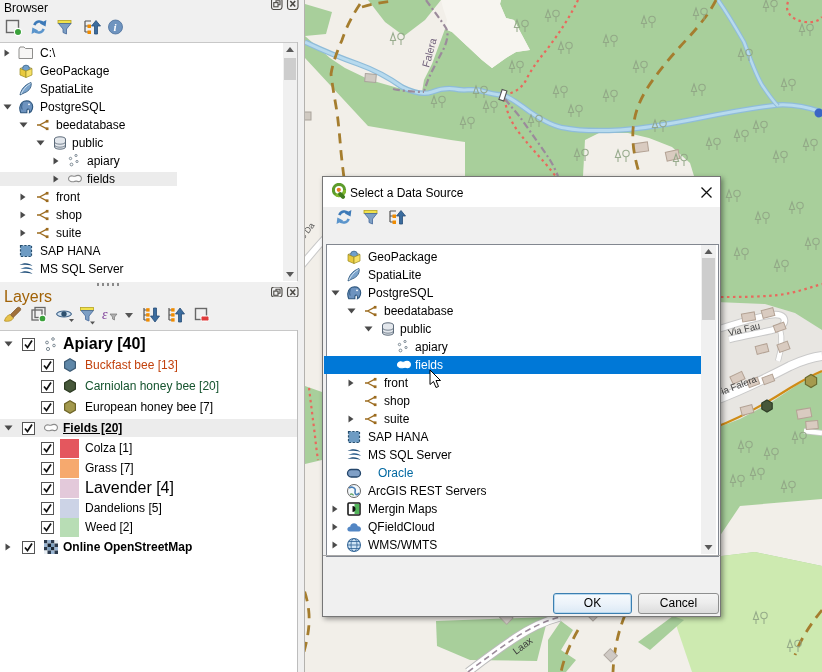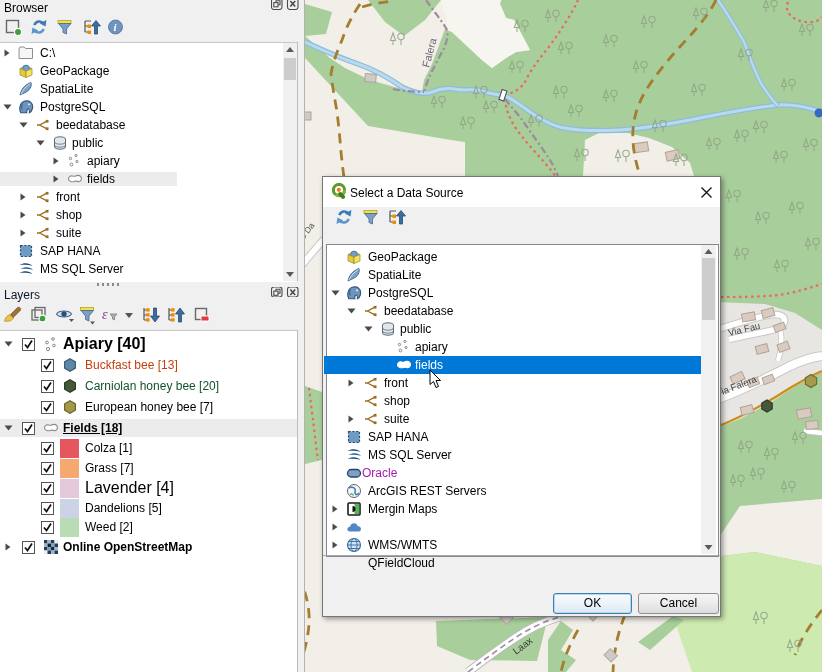--- a/index.html
+++ b/index.html
@@ -472,21 +472,21 @@
         <path d="M2.5,8 C7,5.2 12.5,5.8 15,9 C10,7.6 6,7.7 2.5,8 Z" fill="#2a5d8c"></path>
         <path d="M1.5,12 C6,9.2 11.5,9.8 14.5,13 C9.5,11.6 5,11.7 1.5,12 Z" fill="#1f4e79"></path>
       </svg>
       <div class="lab" style="left:40px;top:261px;font-size:12px;line-height:16px;color:#000;">MS SQL Server</div>
     </div>
 
 <div class="abs" style="left:297px;top:42px;width:1px;height:239px;background:#bdbdbd"></div>
 
 <div class="abs" style="left:97px;top:283px;width:24px;height:3px;background:repeating-linear-gradient(90deg,#8a8a8a 0 2px,transparent 2px 5px)"></div>
 
-<div class="abs" style="left:4px;top:288px;font-size:12px;color:#0f172a">Layers</div>
+<div class="abs" style="left:4px;top:288px;font-size:16px;color:#a16207">Layers</div>
 <svg class="abs" style="left:271px;top:287px" width="28" height="10" viewBox="0 0 28 10">
   <g fill="none" stroke="#4c4a46" stroke-width="1.1">
     <rect x="0.5" y="0" width="10.5" height="10" rx="2.5"></rect>
     <rect x="2.8" y="4.1" width="4.2" height="4.2"></rect>
     <path d="M5,4.1 V2.3 H9 V6.2 H7"></path>
     <rect x="16.5" y="0" width="10.5" height="10" rx="2.5"></rect>
     <path d="M19.3,2.5 L24.2,8 M24.2,2.5 L19.3,8" stroke-width="1.6"></path>
   </g>
 </svg>
 
@@ -592,21 +592,21 @@
       <svg class="abs" style="left:4px;top:425px" width="9" height="6" viewBox="0 0 9 6">
         <path d="M0.5,0.5 L8.5,0.5 L4.5,5.5 Z" fill="#4a4a4a"></path>
       </svg>
       <div class="abs" style="left:22px;top:421.5px;width:13px;height:13px;background:#fff;border:1px solid #555;box-sizing:border-box"></div>
       <svg class="abs" style="left:23px;top:422.5px" width="11" height="11" viewBox="0 0 11 11">
         <path d="M2,5.5 L4.5,8.5 L9,1.5" stroke="#111" stroke-width="1.7" fill="none"></path>
       </svg>
       <svg class="abs" style="left:43px;top:420px" width="16" height="16" viewBox="0 0 16 16">
         <path d="M1.5,8 C1.5,5.6 3.6,4.4 5.6,5 C6.8,5.4 7.4,5.4 8,5.2 C8.8,4.8 9.6,4.4 11,4.4 C13.2,4.4 14.6,6 14.4,8 C14.2,10 12.4,11 10.6,10.4 C9.6,10.1 8.6,10.1 7.6,10.4 C5.6,11.2 1.5,10.6 1.5,8 Z" fill="#fdfdfd" stroke="#8a8a8a" stroke-width="1.1"></path>
       </svg>
-      <div class="lab" style="left:63px;top:420px;font-size:12px;line-height:16px;font-weight:bold;text-decoration:underline;color:#000;">Fields [18]</div>
+      <div class="lab" style="left:63px;top:420px;font-size:12px;line-height:16px;font-weight:bold;text-decoration:underline;color:#000;">Fields [20]</div>
       <div class="abs" style="left:41px;top:441.5px;width:13px;height:13px;background:#fff;border:1px solid #555;box-sizing:border-box"></div>
       <svg class="abs" style="left:42px;top:442.5px" width="11" height="11" viewBox="0 0 11 11">
         <path d="M2,5.5 L4.5,8.5 L9,1.5" stroke="#111" stroke-width="1.7" fill="none"></path>
       </svg>
       <div class="abs" style="left:60px;top:438.5px;width:19px;height:19px;background:#e4575e"></div>
       <div class="lab" style="left:85px;top:440px;font-size:12px;line-height:16px;color:#000;">Colza [1]</div>
       <div class="abs" style="left:41px;top:461.5px;width:13px;height:13px;background:#fff;border:1px solid #555;box-sizing:border-box"></div>
       <svg class="abs" style="left:42px;top:462.5px" width="11" height="11" viewBox="0 0 11 11">
         <path d="M2,5.5 L4.5,8.5 L9,1.5" stroke="#111" stroke-width="1.7" fill="none"></path>
       </svg>
@@ -787,21 +787,21 @@
         <div class="lab" style="left:45px;top:252px;font-size:12px;line-height:16px;color:#000;">SAP HANA</div>
         <svg class="abs" style="left:23px;top:270px" width="16" height="16" viewBox="0 0 16 16">
           <path d="M1.5,4 C6,1.2 11.5,1.8 14.5,5 C9.5,3.6 5,3.7 1.5,4 Z" fill="#1f4e79"></path>
           <path d="M2.5,8 C7,5.2 12.5,5.8 15,9 C10,7.6 6,7.7 2.5,8 Z" fill="#2a5d8c"></path>
           <path d="M1.5,12 C6,9.2 11.5,9.8 14.5,13 C9.5,11.6 5,11.7 1.5,12 Z" fill="#1f4e79"></path>
         </svg>
         <div class="lab" style="left:45px;top:270px;font-size:12px;line-height:16px;color:#000;">MS SQL Server</div>
         <svg class="abs" style="left:23px;top:288px" width="16" height="16" viewBox="0 0 16 16">
           <rect x="1.5" y="4.5" width="13" height="7.5" rx="3.75" fill="#7f9fc6" stroke="#24466b" stroke-width="1.3"></rect>
         </svg>
-        <div class="lab" style="left:39px;top:288px;font-size:12px;line-height:16px;color:#a21caf;">Oracle</div>
+        <div class="lab" style="left:55px;top:288px;font-size:12px;line-height:16px;color:#0369a1;">Oracle</div>
         <svg class="abs" style="left:23px;top:306px" width="16" height="16" viewBox="0 0 16 16">
           <circle cx="8" cy="8" r="6.5" fill="#f4f8fb" stroke="#666" stroke-width="1"></circle>
           <path d="M3,5 C5,3.5 8,4 9,6 C10,7.8 8,9 9.5,11 C10.5,12.3 12,11.5 13,10" fill="none" stroke="#4a7fb5" stroke-width="1.6"></path>
           <path d="M4,11.5 C5.5,10.5 7,11 7.5,12.5" fill="none" stroke="#5f9f5f" stroke-width="1.4"></path>
         </svg>
         <div class="lab" style="left:45px;top:306px;font-size:12px;line-height:16px;color:#000;">ArcGIS REST Servers</div>
         <svg class="abs" style="left:9px;top:328px" width="6" height="8" viewBox="0 0 6 8">
           <path d="M0.5,0.5 L5.5,4 L0.5,7.5 Z" fill="#4a4a4a"></path>
         </svg>
         <svg class="abs" style="left:23px;top:324px" width="16" height="16" viewBox="0 0 16 16">
@@ -809,21 +809,21 @@
           <rect x="8.5" y="3" width="4.7" height="10" fill="#52b55a"></rect>
           <path d="M6.5,5 A3 3 0 0 1 6.5,11 Z" fill="#111"></path>
         </svg>
         <div class="lab" style="left:45px;top:324px;font-size:12px;line-height:16px;color:#000;">Mergin Maps</div>
         <svg class="abs" style="left:9px;top:346px" width="6" height="8" viewBox="0 0 6 8">
           <path d="M0.5,0.5 L5.5,4 L0.5,7.5 Z" fill="#4a4a4a"></path>
         </svg>
         <svg class="abs" style="left:23px;top:342px" width="16" height="16" viewBox="0 0 16 16">
           <path d="M4,12.5 C1.8,12.5 1,10.8 1.5,9.3 C2,8 3.2,7.5 4.2,7.7 C4.3,5.8 6,4.3 8,4.3 C9.8,4.3 11.3,5.5 11.8,7.2 C13.5,7 15,8.2 15,9.9 C15,11.5 13.7,12.5 12,12.5 Z" fill="#5286c4"></path>
         </svg>
-        <div class="lab" style="left:45px;top:342px;font-size:12px;line-height:16px;color:#000;margin-top:36px;">QFieldCloud</div>
+        <div class="lab" style="left:45px;top:342px;font-size:12px;line-height:16px;color:#000;">QFieldCloud</div>
         <svg class="abs" style="left:9px;top:364px" width="6" height="8" viewBox="0 0 6 8">
           <path d="M0.5,0.5 L5.5,4 L0.5,7.5 Z" fill="#4a4a4a"></path>
         </svg>
         <svg class="abs" style="left:23px;top:360px" width="16" height="16" viewBox="0 0 16 16">
           <circle cx="8" cy="8" r="6.5" fill="#cfe4f5" stroke="#3a6b9b" stroke-width="1.1"></circle>
           <ellipse cx="8" cy="8" rx="3" ry="6.5" fill="none" stroke="#3a6b9b" stroke-width="0.9"></ellipse>
           <path d="M1.5,8 H14.5 M2.5,4.5 H13.5 M2.5,11.5 H13.5" stroke="#3a6b9b" stroke-width="0.9" fill="none"></path>
         </svg>
         <div class="lab" style="left:45px;top:360px;font-size:12px;line-height:16px;color:#000;">WMS/WMTS</div>
       </div>

